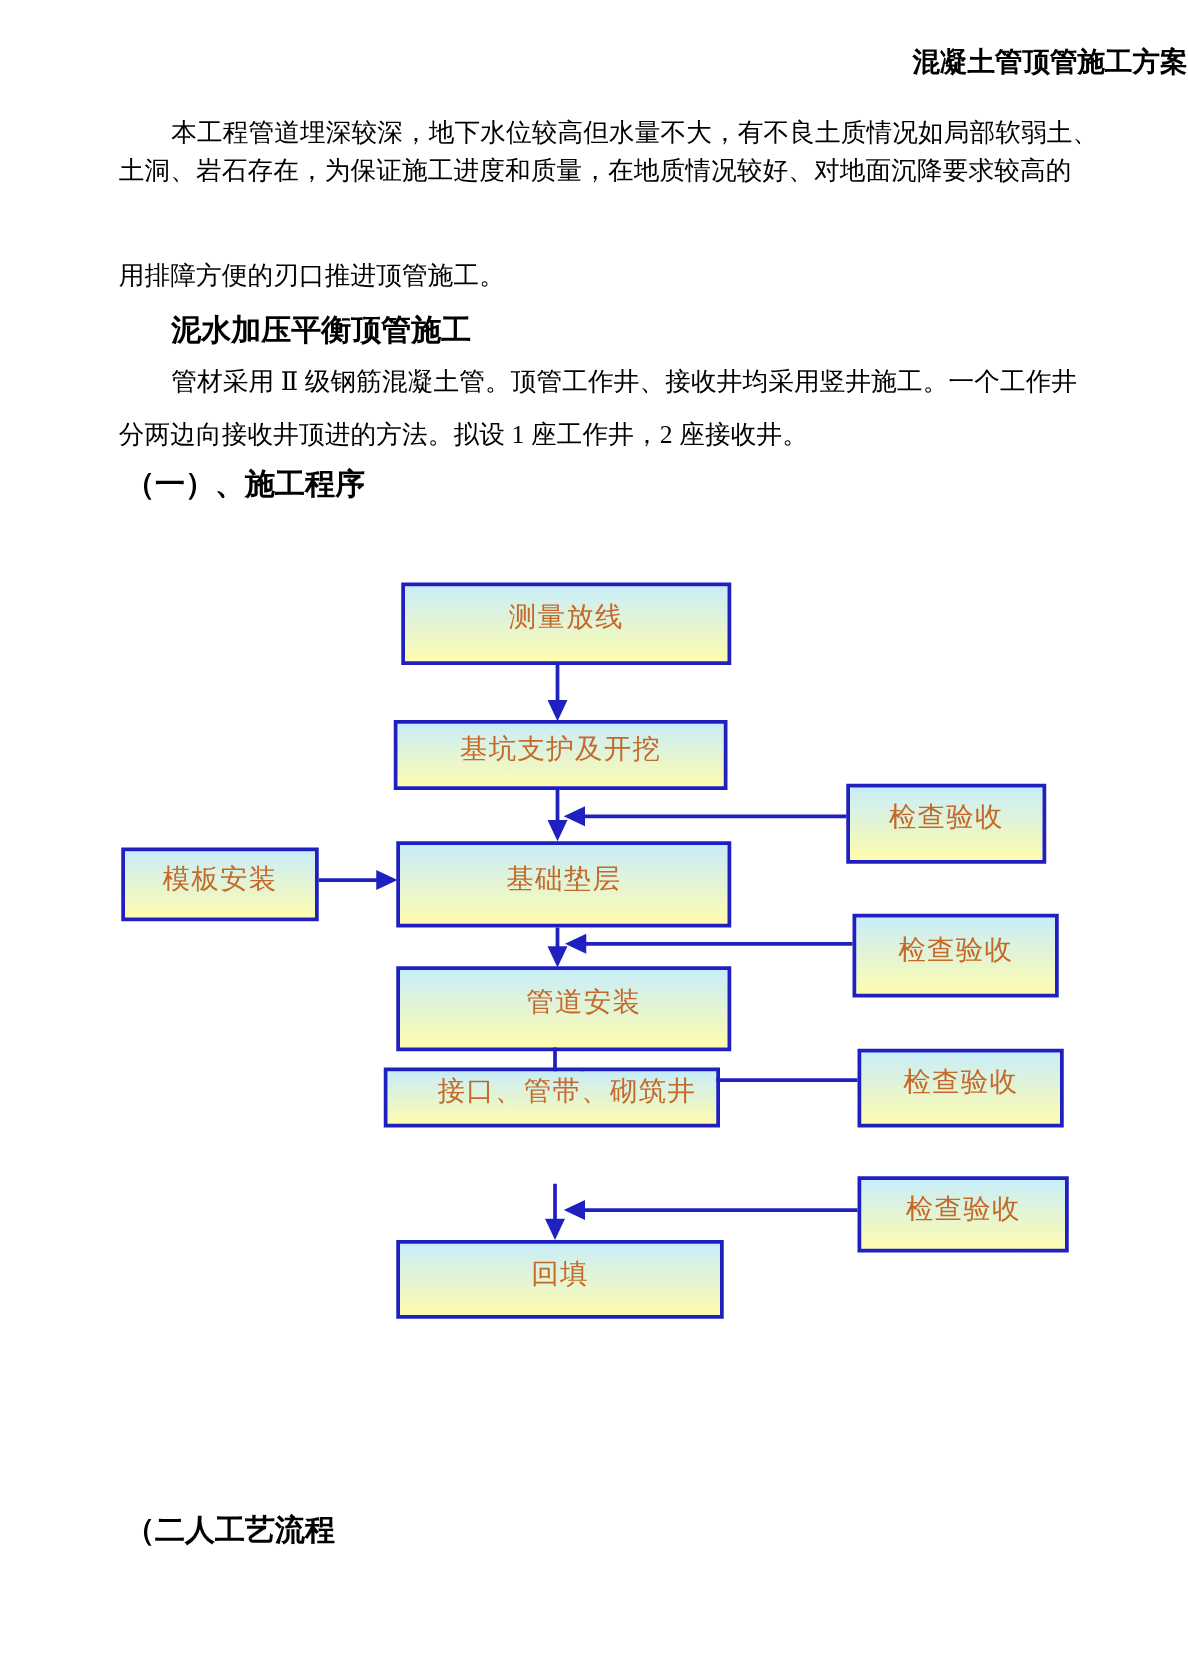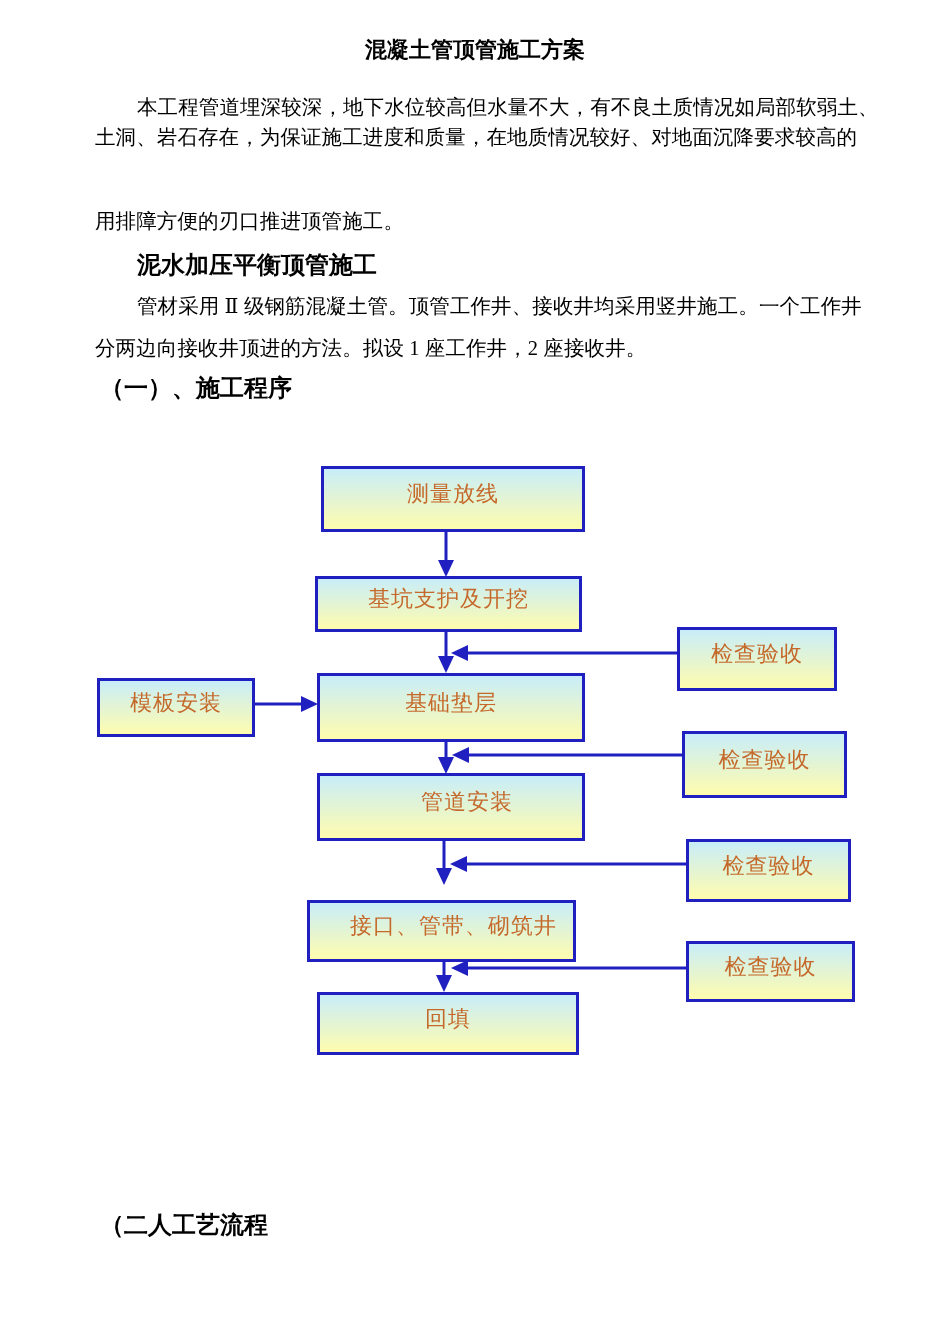--- a/index.html
+++ b/index.html
@@ -9,21 +9,21 @@
     height: 1344px;
     margin: 0 auto;
     background: #ffffff;
     overflow: hidden;
     font-family: "Liberation Serif", "DejaVu Serif", serif;
     color: #000000;
   }
   .doc-title {
     position: absolute;
     top: 36px; left: 0; width: 950px;
-    text-align: center;
+    text-align: right;
     font-family: "Liberation Sans", "DejaVu Sans", sans-serif;
     font-weight: 700;
     font-size: 22px;
     line-height: 28px;
     white-space: nowrap;
   }
   .body-line {
     position: absolute;
     font-size: 20.5px;
     line-height: 27px;
@@ -101,21 +101,21 @@
       <polygon points="467,856 467,872 450,864"></polygon>
       <polygon points="436,975 452,975 444,992"></polygon>
       <polygon points="468,960 468,976 451,968"></polygon>
     </g>
   </svg>
 
   <div class="flow-box" style="left:321px; top:466px; width:264px; height:66px;">测量放线</div>
   <div class="flow-box" style="left:315px; top:576px; width:267px; height:56px;">基坑支护及开挖</div>
   <div class="flow-box" style="left:317px; top:673px; width:268px; height:69px;">基础垫层</div>
   <div class="flow-box" style="left:317px; top:773px; width:268px; height:68px;padding-left:32px;">管道安装</div>
-  <div class="flow-box" style="left:307px; top:900px; width:269px; height:62px;padding-left:24px;">接口、管带、砌筑井</div>
+  <div class="flow-box" style="left:307px; top:854px; width:269px; height:48px;padding-left:24px;">接口、管带、砌筑井</div>
   <div class="flow-box" style="left:317px; top:992px; width:262px; height:63px;">回填</div>
 
   <div class="flow-box" style="left:97px;  top:678px; width:158px; height:59px;">模板安装</div>
 
   <div class="flow-box" style="left:677px; top:627px; width:160px; height:64px;">检查验收</div>
   <div class="flow-box" style="left:682px; top:731px; width:165px; height:67px;">检查验收</div>
   <div class="flow-box" style="left:686px; top:839px; width:165px; height:63px;">检查验收</div>
   <div class="flow-box" style="left:686px; top:941px; width:169px; height:61px;">检查验收</div>
 
   <div class="heading" style="left:100px; top:1211px;">（二人工艺流程</div>

